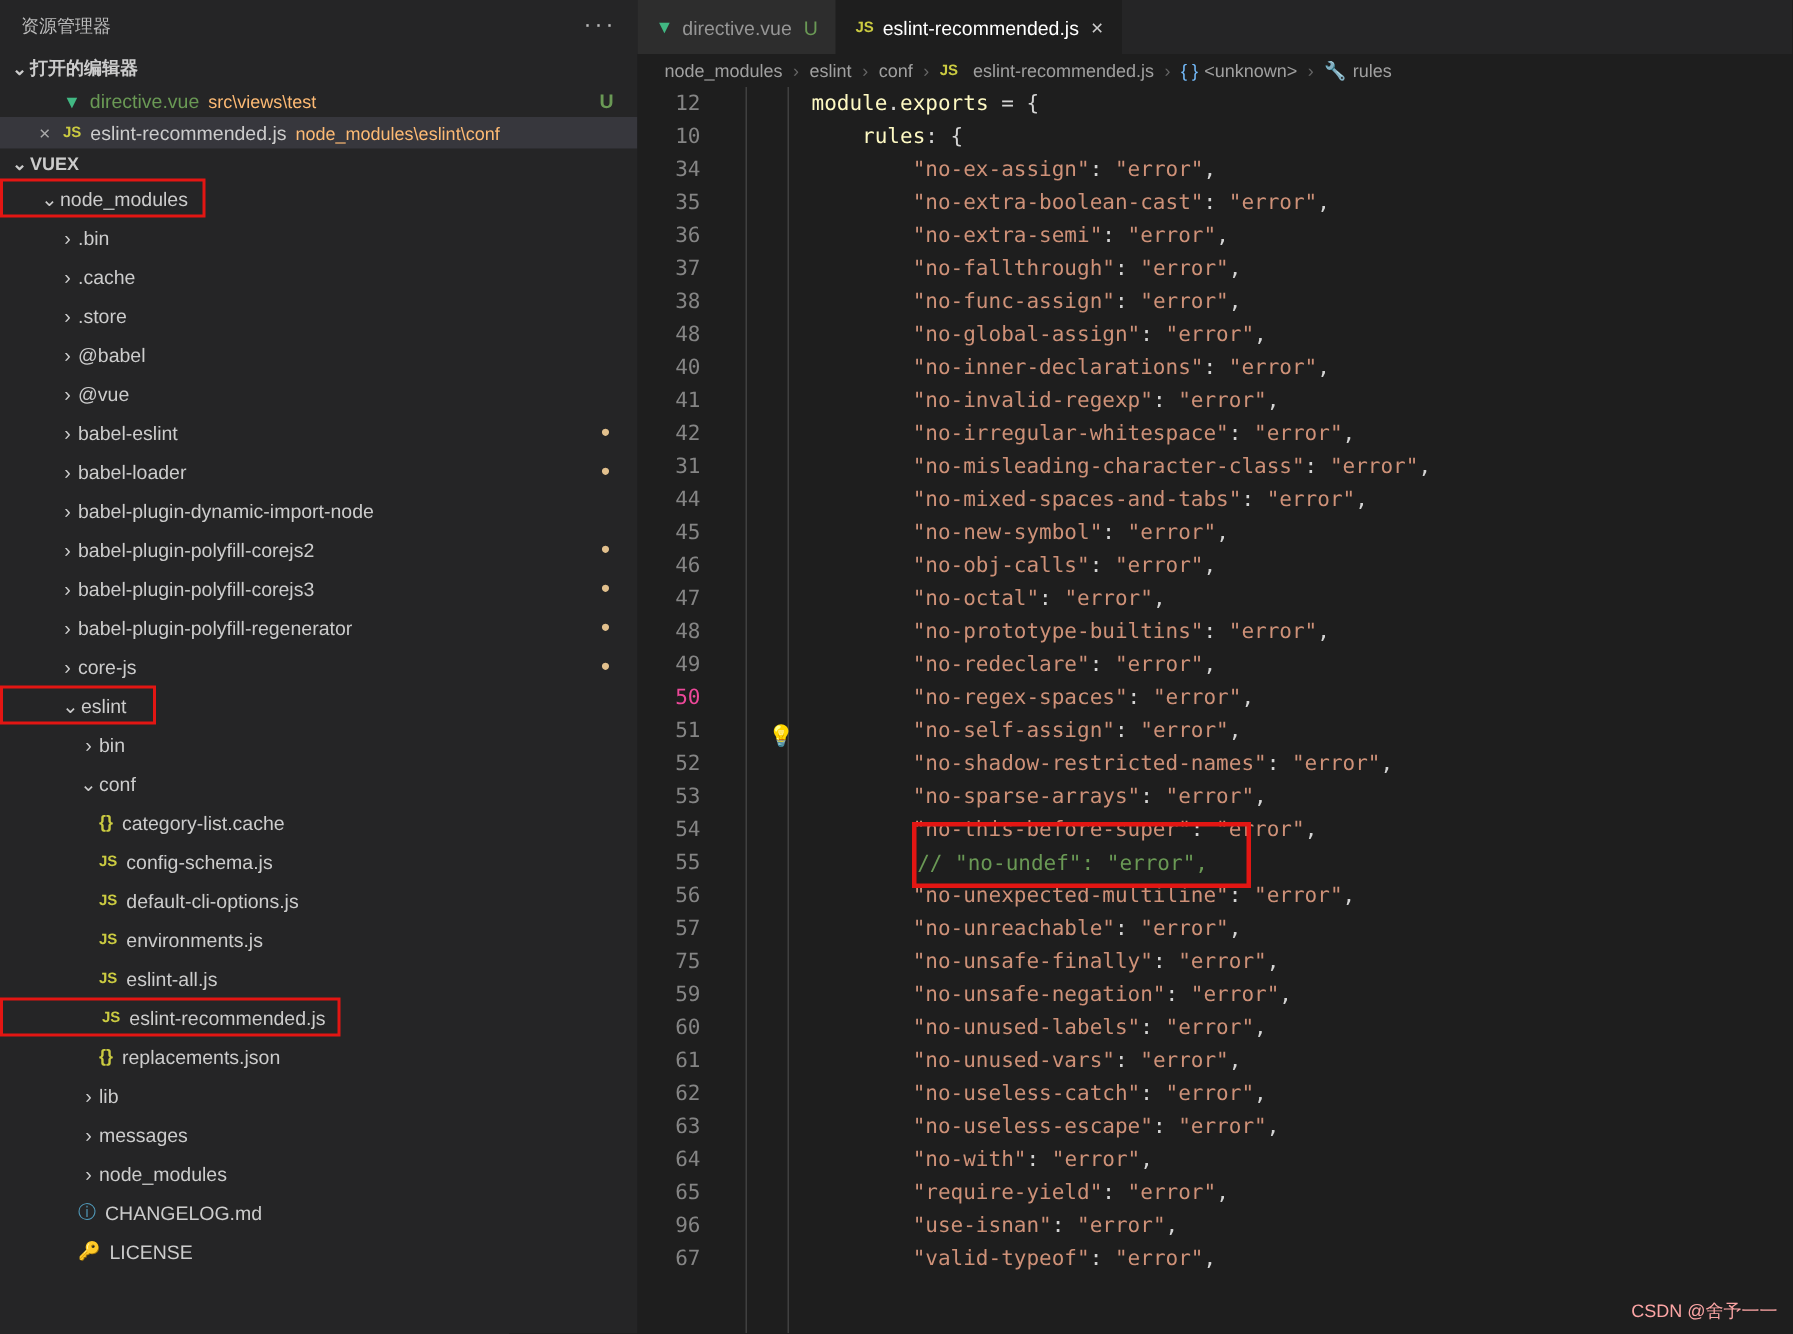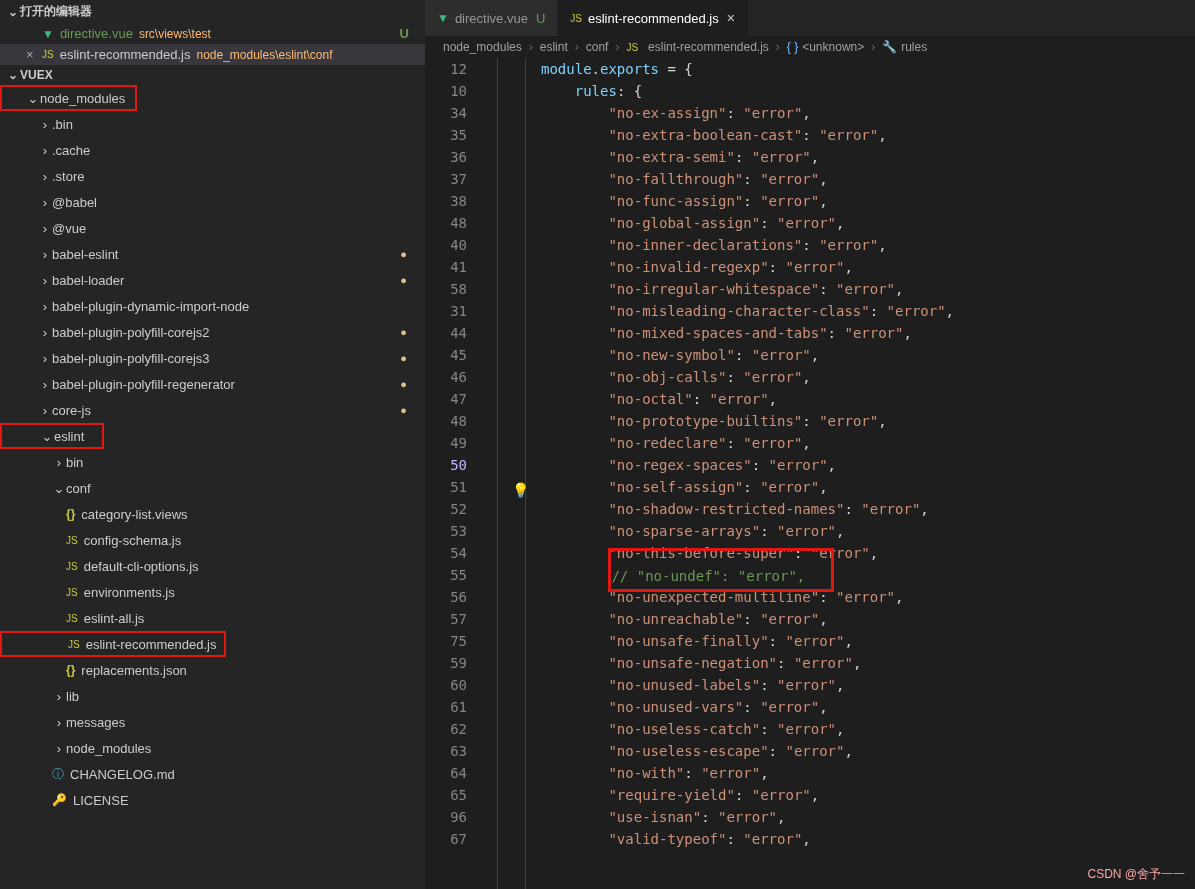--- a/index.html
+++ b/index.html
@@ -9,21 +9,21 @@
 .side-header { display: flex; align-items: center; padding: 8px 14px; font-size: 12px; color: #bbbbbb; }
 .side-header .dots { margin-left: auto; font-size: 16px; letter-spacing: 2px; cursor: pointer; }
 .section-title { display: flex; align-items: center; padding: 3px 6px; font-size: 12px; font-weight: bold; color: #cccccc; cursor: pointer; }
 .section-title .chev { width: 14px; text-align: center; }
 .open-editor-row { display: flex; align-items: center; padding: 3px 8px 3px 26px; font-size: 13px; }
 .open-editor-row .close-x { width: 16px; visibility: hidden; color: #aaa; }
 .open-editor-row.active { background: #37373d; }
 .open-editor-row.active .close-x { visibility: visible; }
 .open-editor-row .u-badge { margin-left: auto; color: #6a9955; font-weight: bold; padding-right: 8px; }
 .vue-icon { color: #41b883; margin-right: 6px; font-size: 12px; }
-.js-icon { color: #cbcb41; margin-right: 6px; font-size: 10px; font-weight: normal; }
+.js-icon { color: #cbcb41; margin-right: 6px; font-size: 10px; font-weight: bold; }
 .json-icon { color: #cbcb41; margin-right: 6px; font-size: 12px; font-weight: bold; }
 .info-icon { color: #519aba; margin-right: 6px; font-size: 12px; }
 .key-icon { color: #cbcb41; margin-right: 6px; font-size: 12px; }
 .dim { color: #fdba74; margin-left: 6px; font-size: 12px; }
 .tree-row { display: flex; align-items: center; padding: 3px 8px; font-size: 13px; color: #cccccc; cursor: pointer; height: 26px; }
 .tree-row .chev { width: 14px; display: inline-block; text-align: center; color: #cccccc; }
 .tree-row .git-m { margin-left: auto; color: #e2c08d; padding-right: 10px; font-size: 11px; }
 .highlight-box { border: 2px solid #e31613; }
 .indent1 { padding-left: 24px; }
 .indent2 { padding-left: 38px; }
@@ -35,40 +35,44 @@
 .tab.active { background: #1e1e1e; color: #ffffff; }
 .tab .close-x { margin-left: 8px; color: #cccccc; font-size: 14px; }
 .tab .u-badge { margin-left: 8px; color: #6a9955; }
 .breadcrumb { display: flex; align-items: center; padding: 4px 18px; font-size: 12px; color: #a0a0a0; gap: 4px; flex-wrap: wrap; }
 .breadcrumb .sep { color: #666; padding: 0 3px; }
 .bc-sym { color: #75beff; }
 .bc-wrench { color: #b5cea8; }
 .code-area { display: flex; flex: 1; overflow: hidden; font-family: Consolas, monospace; font-size: 14px; }
 .gutter { width: 60px; text-align: right; color: #858585; padding-right: 18px; user-select: none; }
 .gutter-line { height: 22px; line-height: 22px; }
-.gutter-line.cur { color: #c4b5fd; }
+.gutter-line.cur { color: #ec4899; }
 .indent-guides { width: 56px; position: relative; }
 .indent-guides::before, .indent-guides::after { content: ""; position: absolute; top: 0; bottom: 0; width: 1px; background: #404040; }
 .indent-guides::before { left: 12px; }
 .indent-guides::after { left: 40px; }
 .code-lines { flex: 1; }
 .code-line { height: 22px; line-height: 22px; white-space: pre; }
-.tk-var { color: #7dd3fc; }
+.tk-var { color: #fef9c3; }
 .tk-str { color: #ce9178; }
 .tk-pun { color: #d4d4d4; }
 .tk-com { color: #6a9955; }
 .bulb { position: absolute; left: 512px; top: 482px; color: #ffcc00; font-size: 14px; }
 .red-box { border: 3px solid #e31613; display: inline-block; }
 .watermark { position: absolute; right: 10px; bottom: 6px; color: #fca5a5; font-size: 12px; }
 </style>
 </head>
 <body>
 
 <div class="container">
   <div class="sidebar">
+    <div class="side-header">
+      <span>资源管理器</span>
+      <span class="dots">···</span>
+    </div>
 
     <div class="section-title">
       <span class="chev">⌄</span>
       <span>打开的编辑器</span>
     </div>
     <div class="open-editor-row">
       <span class="close-x">×</span>
       <span class="vue-icon">▼</span>
       <span style="color:#6a9955">directive.vue</span>
       <span class="dim">src\views\test</span>
@@ -155,21 +159,21 @@
     <div class="tree-row indent3">
         <span class="chev">›</span>
         <span>bin</span>
       </div>
     <div class="tree-row indent3">
         <span class="chev">⌄</span>
         <span>conf</span>
       </div>
     <div class="tree-row indent4">
         <span class="json-icon">{}</span>
-        <span>category-list.views</span>
+        <span>category-list.cache</span>
       </div>
     <div class="tree-row indent4">
         <span class="js-icon">JS</span>
         <span>config-schema.js</span>
       </div>
     <div class="tree-row indent4">
         <span class="js-icon">JS</span>
         <span>default-cli-options.js</span>
       </div>
     <div class="tree-row indent4">
@@ -248,21 +252,21 @@
           <div class="gutter-line">12</div>
           <div class="gutter-line">10</div>
           <div class="gutter-line">34</div>
           <div class="gutter-line">35</div>
           <div class="gutter-line">36</div>
           <div class="gutter-line">37</div>
           <div class="gutter-line">38</div>
           <div class="gutter-line">48</div>
           <div class="gutter-line">40</div>
           <div class="gutter-line">41</div>
-          <div class="gutter-line">58</div>
+          <div class="gutter-line">42</div>
           <div class="gutter-line">31</div>
           <div class="gutter-line">44</div>
           <div class="gutter-line">45</div>
           <div class="gutter-line">46</div>
           <div class="gutter-line">47</div>
           <div class="gutter-line">48</div>
           <div class="gutter-line">49</div>
           <div class="gutter-line cur">50</div>
           <div class="gutter-line">51</div>
           <div class="gutter-line">52</div>

